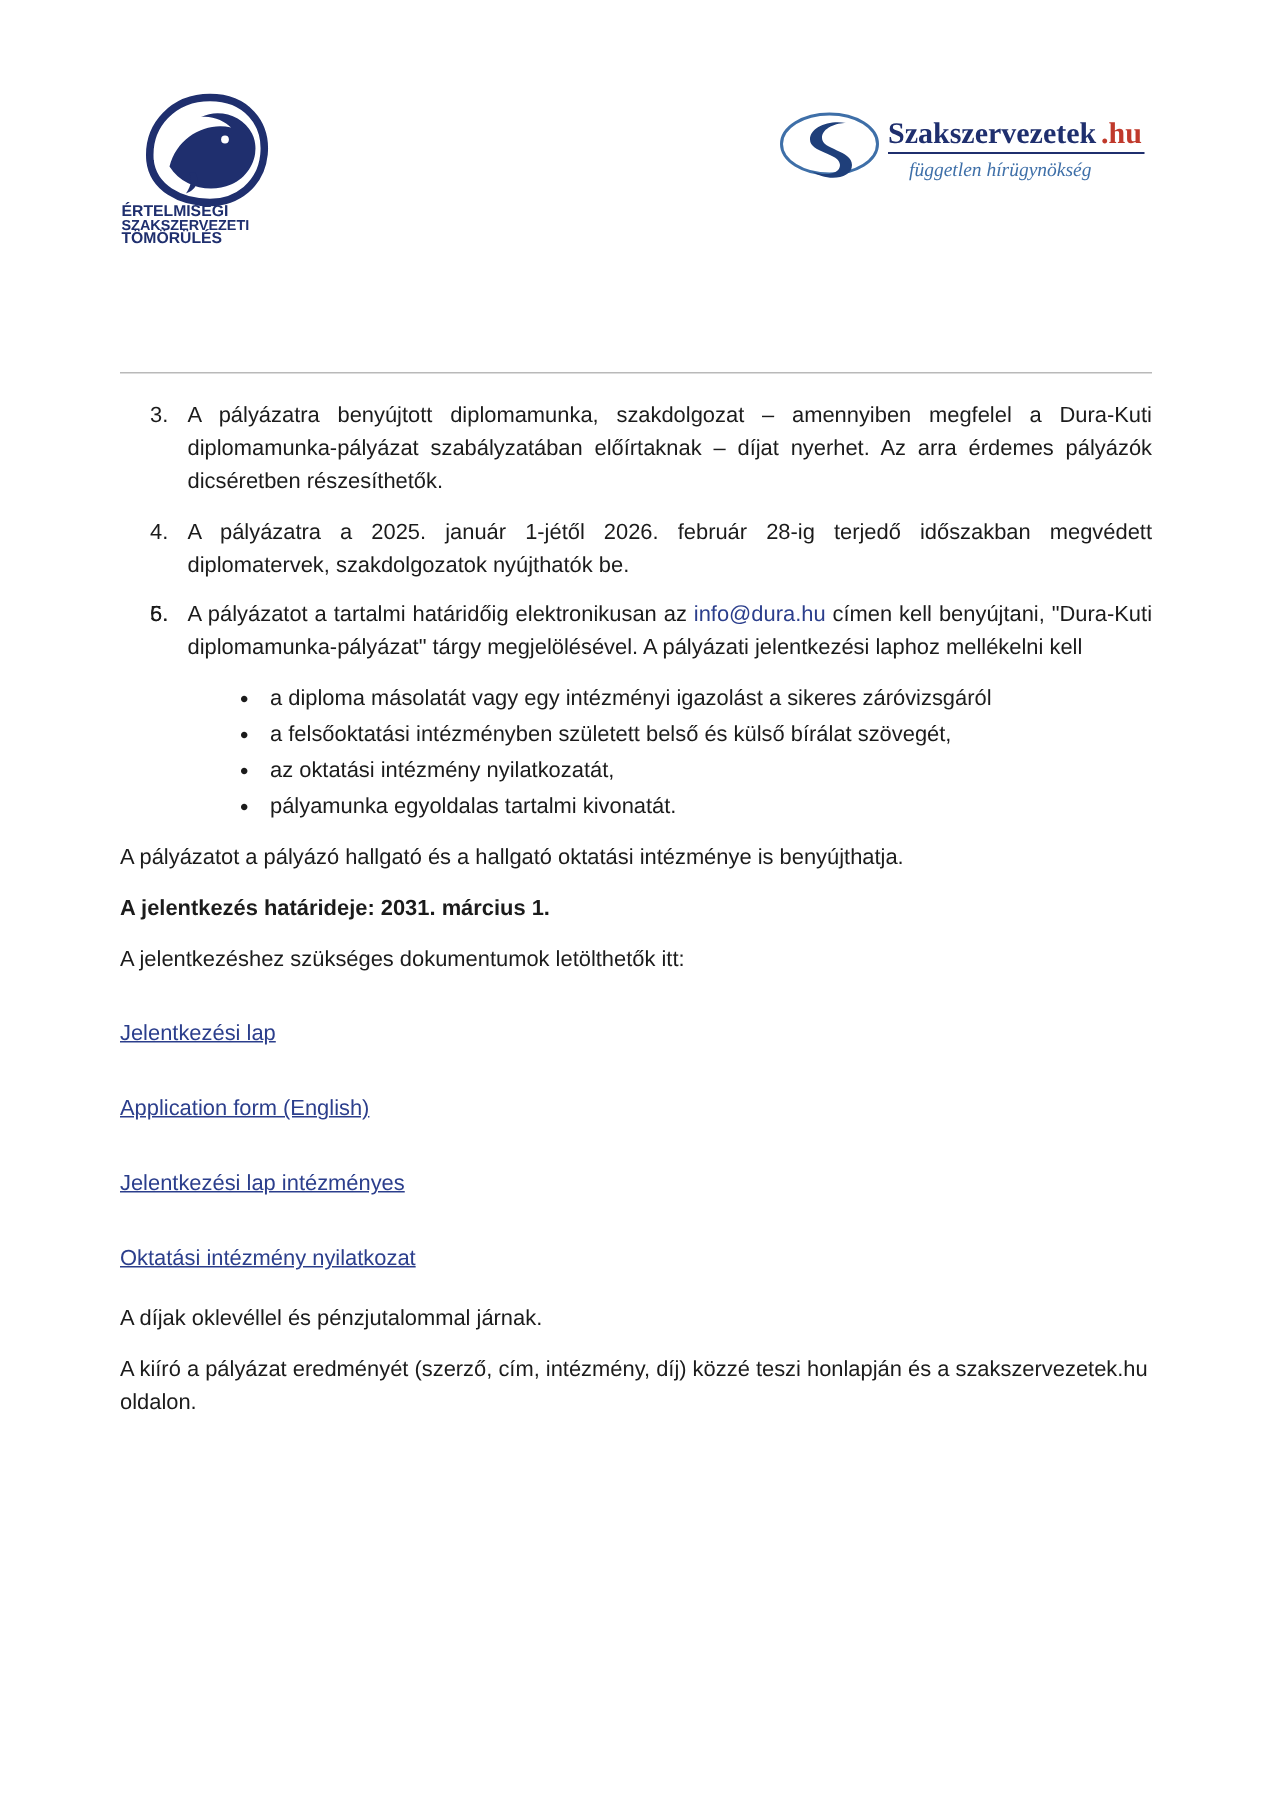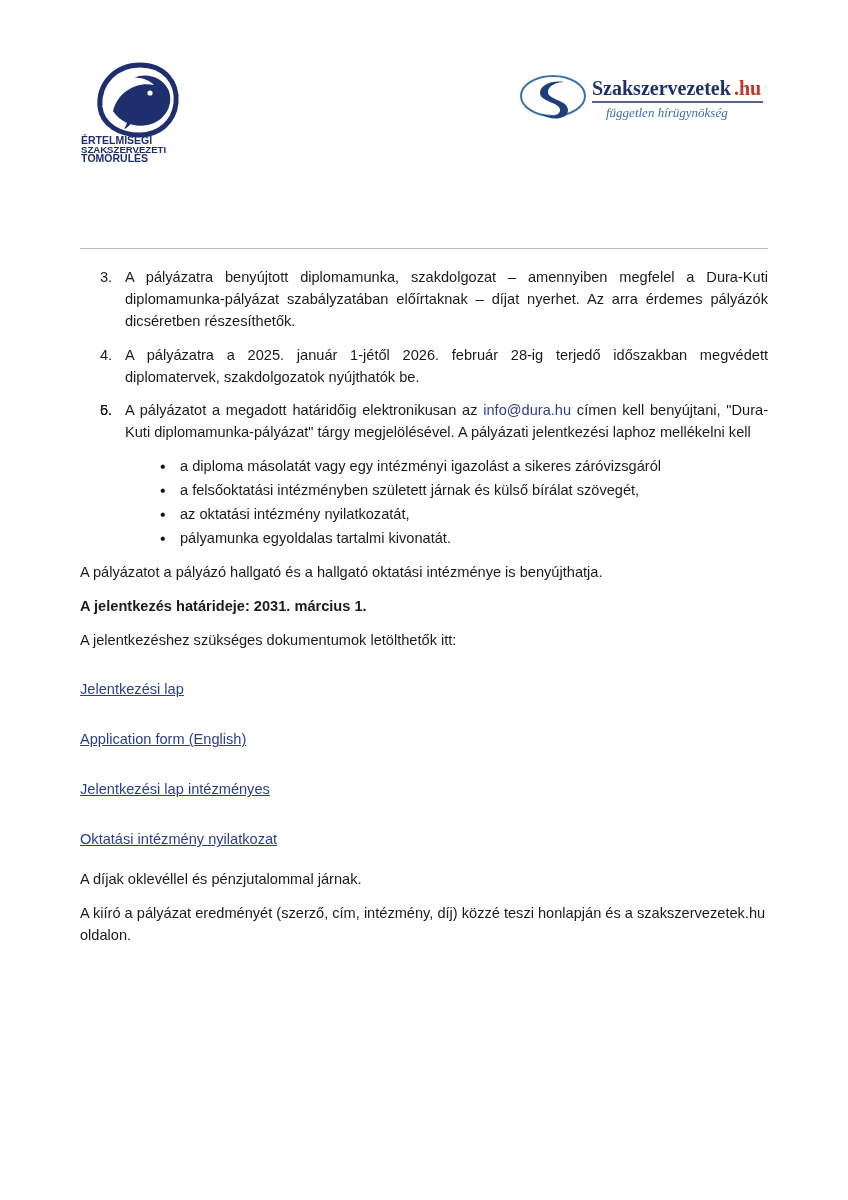--- a/index.html
+++ b/index.html
@@ -175,27 +175,27 @@
       </li>
       <li>
         <span class="num">4.</span>
         <span>A pályázatra a 2025. január 1-jétől 2026. február 28-ig terjedő időszakban megvédett diplomatervek, szakdolgozatok nyújthatók be.</span>
       </li>
       <li>
         <span class="num">5.</span>
       </li>
       <li>
         <span class="num">6.</span>
-        <span>A pályázatot a megadott határidőig elektronikusan az </span><a class="inline-link">info@dura.hu</a><span> címen kell benyújtani, "Dura-Kuti diplomamunka-pályázat" tárgy megjelölésével. A pályázati jelentkezési laphoz mellékelni kell</span>
+        <span>A pályázatot a tartalmi határidőig elektronikusan az </span><a class="inline-link">info@dura.hu</a><span> címen kell benyújtani, "Dura-Kuti diplomamunka-pályázat" tárgy megjelölésével. A pályázati jelentkezési laphoz mellékelni kell</span>
       </li>
     </ol>
 
     <ul class="bullets">
       <li>a diploma másolatát vagy egy intézményi igazolást a sikeres záróvizsgáról</li>
-      <li>a felsőoktatási intézményben született járnak és külső bírálat szövegét,</li>
+      <li>a felsőoktatási intézményben született belső és külső bírálat szövegét,</li>
       <li>az oktatási intézmény nyilatkozatát,</li>
       <li>pályamunka egyoldalas tartalmi kivonatát.</li>
     </ul>
 
     <p class="para">A pályázatot a pályázó hallgató és a hallgató oktatási intézménye is benyújthatja.</p>
 
 
     <p class="para bold">A jelentkezés határideje: 2031. március 1.</p>
 
     <p class="para">A jelentkezéshez szükséges dokumentumok letölthetők itt:</p>

